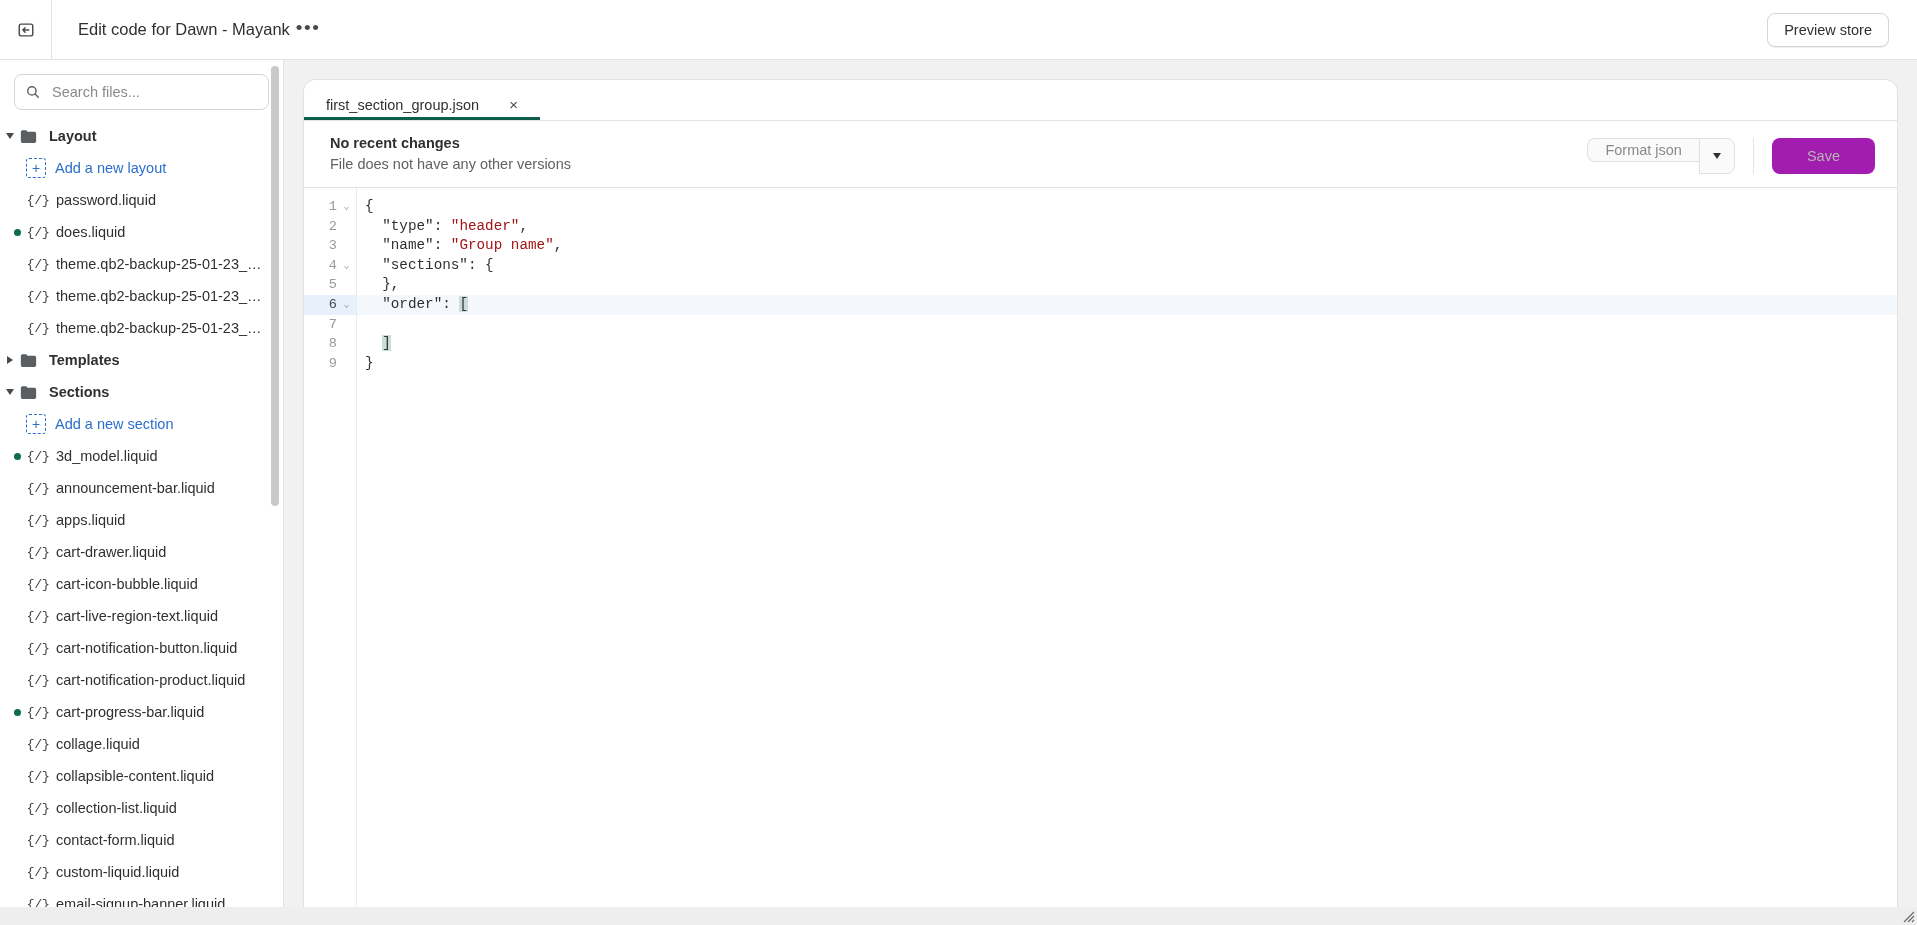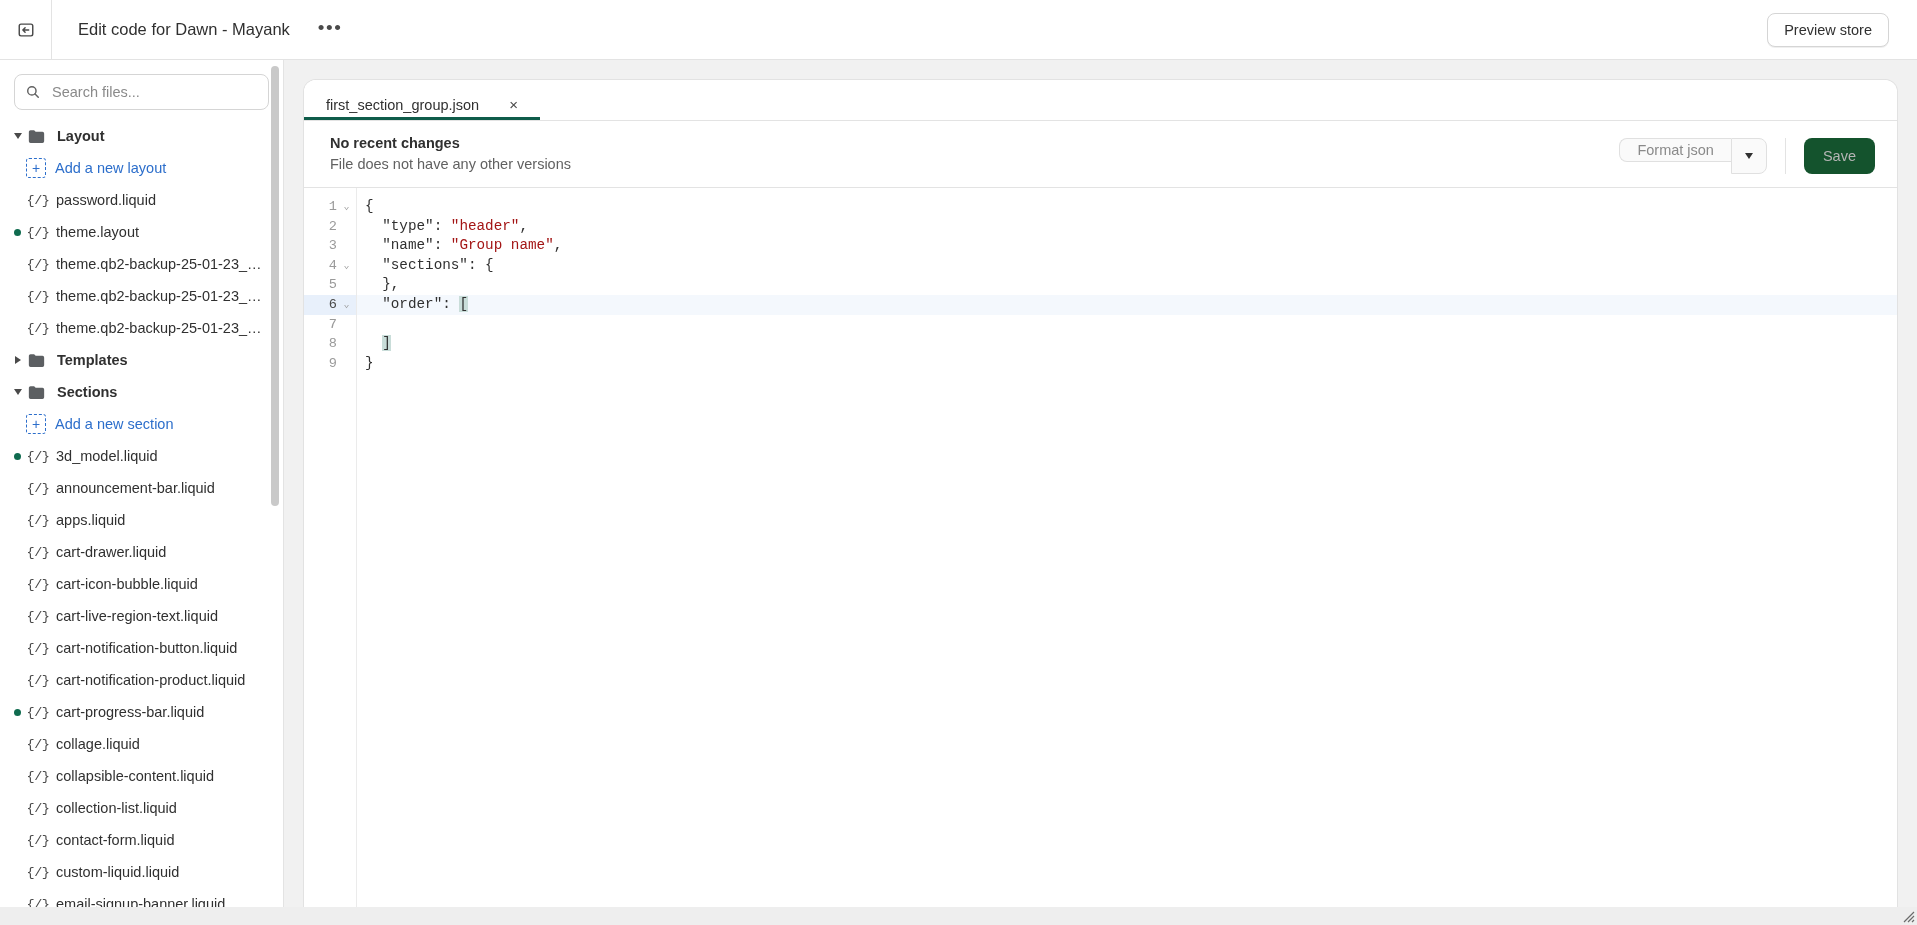--- a/index.html
+++ b/index.html
@@ -26,21 +26,21 @@
     flex: 0 0 52px;
   }
   .back-icon {
     width: 26px; height: 26px;
     display: flex; align-items: center; justify-content: center;
     border-radius: 6px;
     cursor: pointer;
   }
   .topbar-title-wrap {
     display: flex; align-items: center;
-    gap: 24px;
+    gap: 2px;
     padding-left: 26px;
   }
   .topbar-title {
     font-size: 16.5px; color: #303030; font-weight: 400;
     white-space: nowrap;
   }
   .more-btn {
     color: #4a4a4a; font-size: 19px; letter-spacing: 1.6px;
     line-height: 10px; padding: 6px 4px 10px 4px;
     border-radius: 6px; cursor: pointer;
@@ -94,21 +94,20 @@
     width: 100%;
     background: transparent;
     font-family: "Liberation Sans", sans-serif;
   }
   .search-input::placeholder { color: #8a8a8a; }
 
   .tree { padding: 2px 0 20px 0; }
   .tree-row {
     display: flex; align-items: center;
     height: 32px;
-    padding-left: 8px;
     cursor: pointer;
     position: relative;
     white-space: nowrap;
   }
   .disc-col { width: 20px; flex: 0 0 20px; display: flex; align-items: center; justify-content: center; }
   .caret { width: 0; height: 0; }
   .caret.down { border-left: 4.5px solid transparent; border-right: 4.5px solid transparent; border-top: 6px solid #4a4a4a; }
   .caret.right { border-top: 4.5px solid transparent; border-bottom: 4.5px solid transparent; border-left: 6px solid #4a4a4a; }
   .folder-ico { width: 22px; flex: 0 0 22px; display: flex; align-items: center; }
   .folder-label { font-size: 14.5px; font-weight: 700; color: #303030; margin-left: 7px; }
@@ -217,22 +216,22 @@
     height: 36px; width: 36px;
     background: #fafafa;
     border: 1px solid #e0e0e0;
     border-radius: 0 8px 8px 0;
     display: flex; align-items: center; justify-content: center;
     cursor: pointer;
   }
   .fmt-caret .caret.down { border-top-color: #303030; }
   .act-divider { width: 1px; background: #e3e3e3; margin: 0 18px; height: 36px; }
   .save-btn {
-    height: 36px; padding: 0 19px;
-    background: #14532d;
+    height: 36px; padding: 0 35px;
+    background: #a21caf;
     border: none; border-radius: 8px;
     font-size: 14.5px; color: #b5b5b5;
     display: flex; align-items: center;
     cursor: default;
     margin-right: 22px;
     font-family: "Liberation Sans", sans-serif;
   }
 
   
   .editor {
@@ -356,21 +355,21 @@
         <div class="tree-row file-row">
           <span class="dot-col"></span>
           <span class="file-ico">{/}</span>
           <span class="file-name">password.liquid</span>
         </div>
         <div class="tree-row file-row">
           <span class="dot-col">
             <span class="mod-dot"></span>
           </span>
           <span class="file-ico">{/}</span>
-          <span class="file-name">theme.layout</span>
+          <span class="file-name">does.liquid</span>
         </div>
         <div class="tree-row file-row">
           <span class="dot-col"></span>
           <span class="file-ico">{/}</span>
           <span class="file-name">theme.qb2-backup-25-01-23_0...</span>
         </div>
         <div class="tree-row file-row">
           <span class="dot-col"></span>
           <span class="file-ico">{/}</span>
           <span class="file-name">theme.qb2-backup-25-01-23_0...</span>

